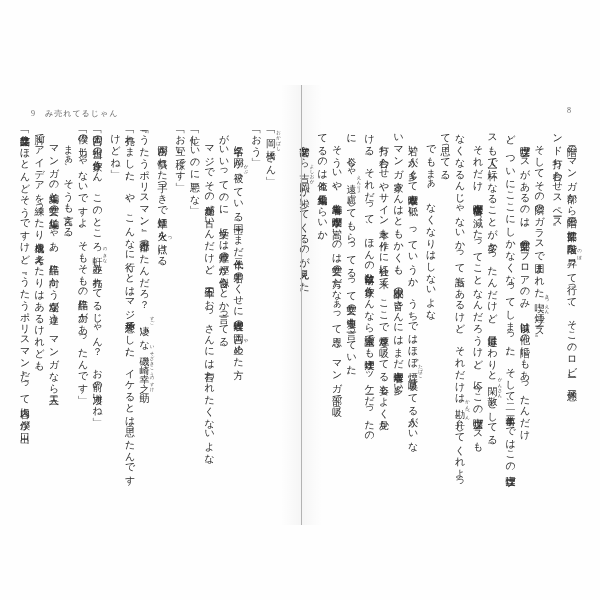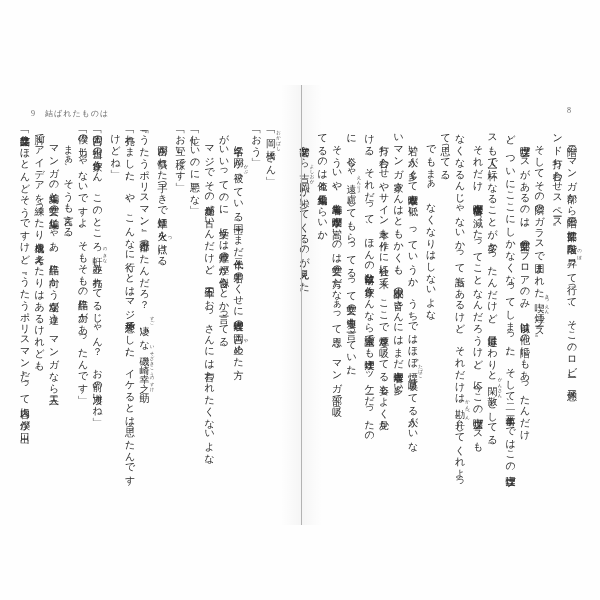--- a/index.html
+++ b/index.html
@@ -62,21 +62,21 @@
         <div class="line indent">文芸部から<ruby>吉岡<rt>よしおか</rt></ruby>が歩いてくるのが見えた。</div>
       </div>
   </div>
 
   <div class="gutter-shade-r"></div>
   <div class="gutter-shade-l"></div>
   <div class="spine"></div>
 
   <div>
     <div class="running-header">
-      <span class="folio">9</span><span>結ばれたものは</span>
+      <span class="folio">9</span><span>み売れてるじゃん</span>
     </div>
     <div class="vtext vtext-left">
         <div class="line">「<ruby>岡橋<rt>おかばし</rt></ruby>さん」</div>
         <div class="line">「おう」</div>
         <div class="line indent">名字に岡が<ruby>被<rt>かぶ</rt></ruby>っている同士。まだ二十代と若手のくせに喫煙者の吉岡。<ruby>止<rt>や</rt></ruby>めた方</div>
         <div class="line">がいいってのに、文学には煙草の煙が似合うとか言ってる。</div>
         <div class="line indent">マジでその感覚が古いんだけど、三十五のおっさんには言われたくないよな。</div>
         <div class="line">「忙しいのに悪いな」</div>
         <div class="line">「お互い様です」</div>
         <div class="line indent">吉岡が慣れた手つきで煙草に火を<ruby>点<rt>つ</rt></ruby>ける。</div>

